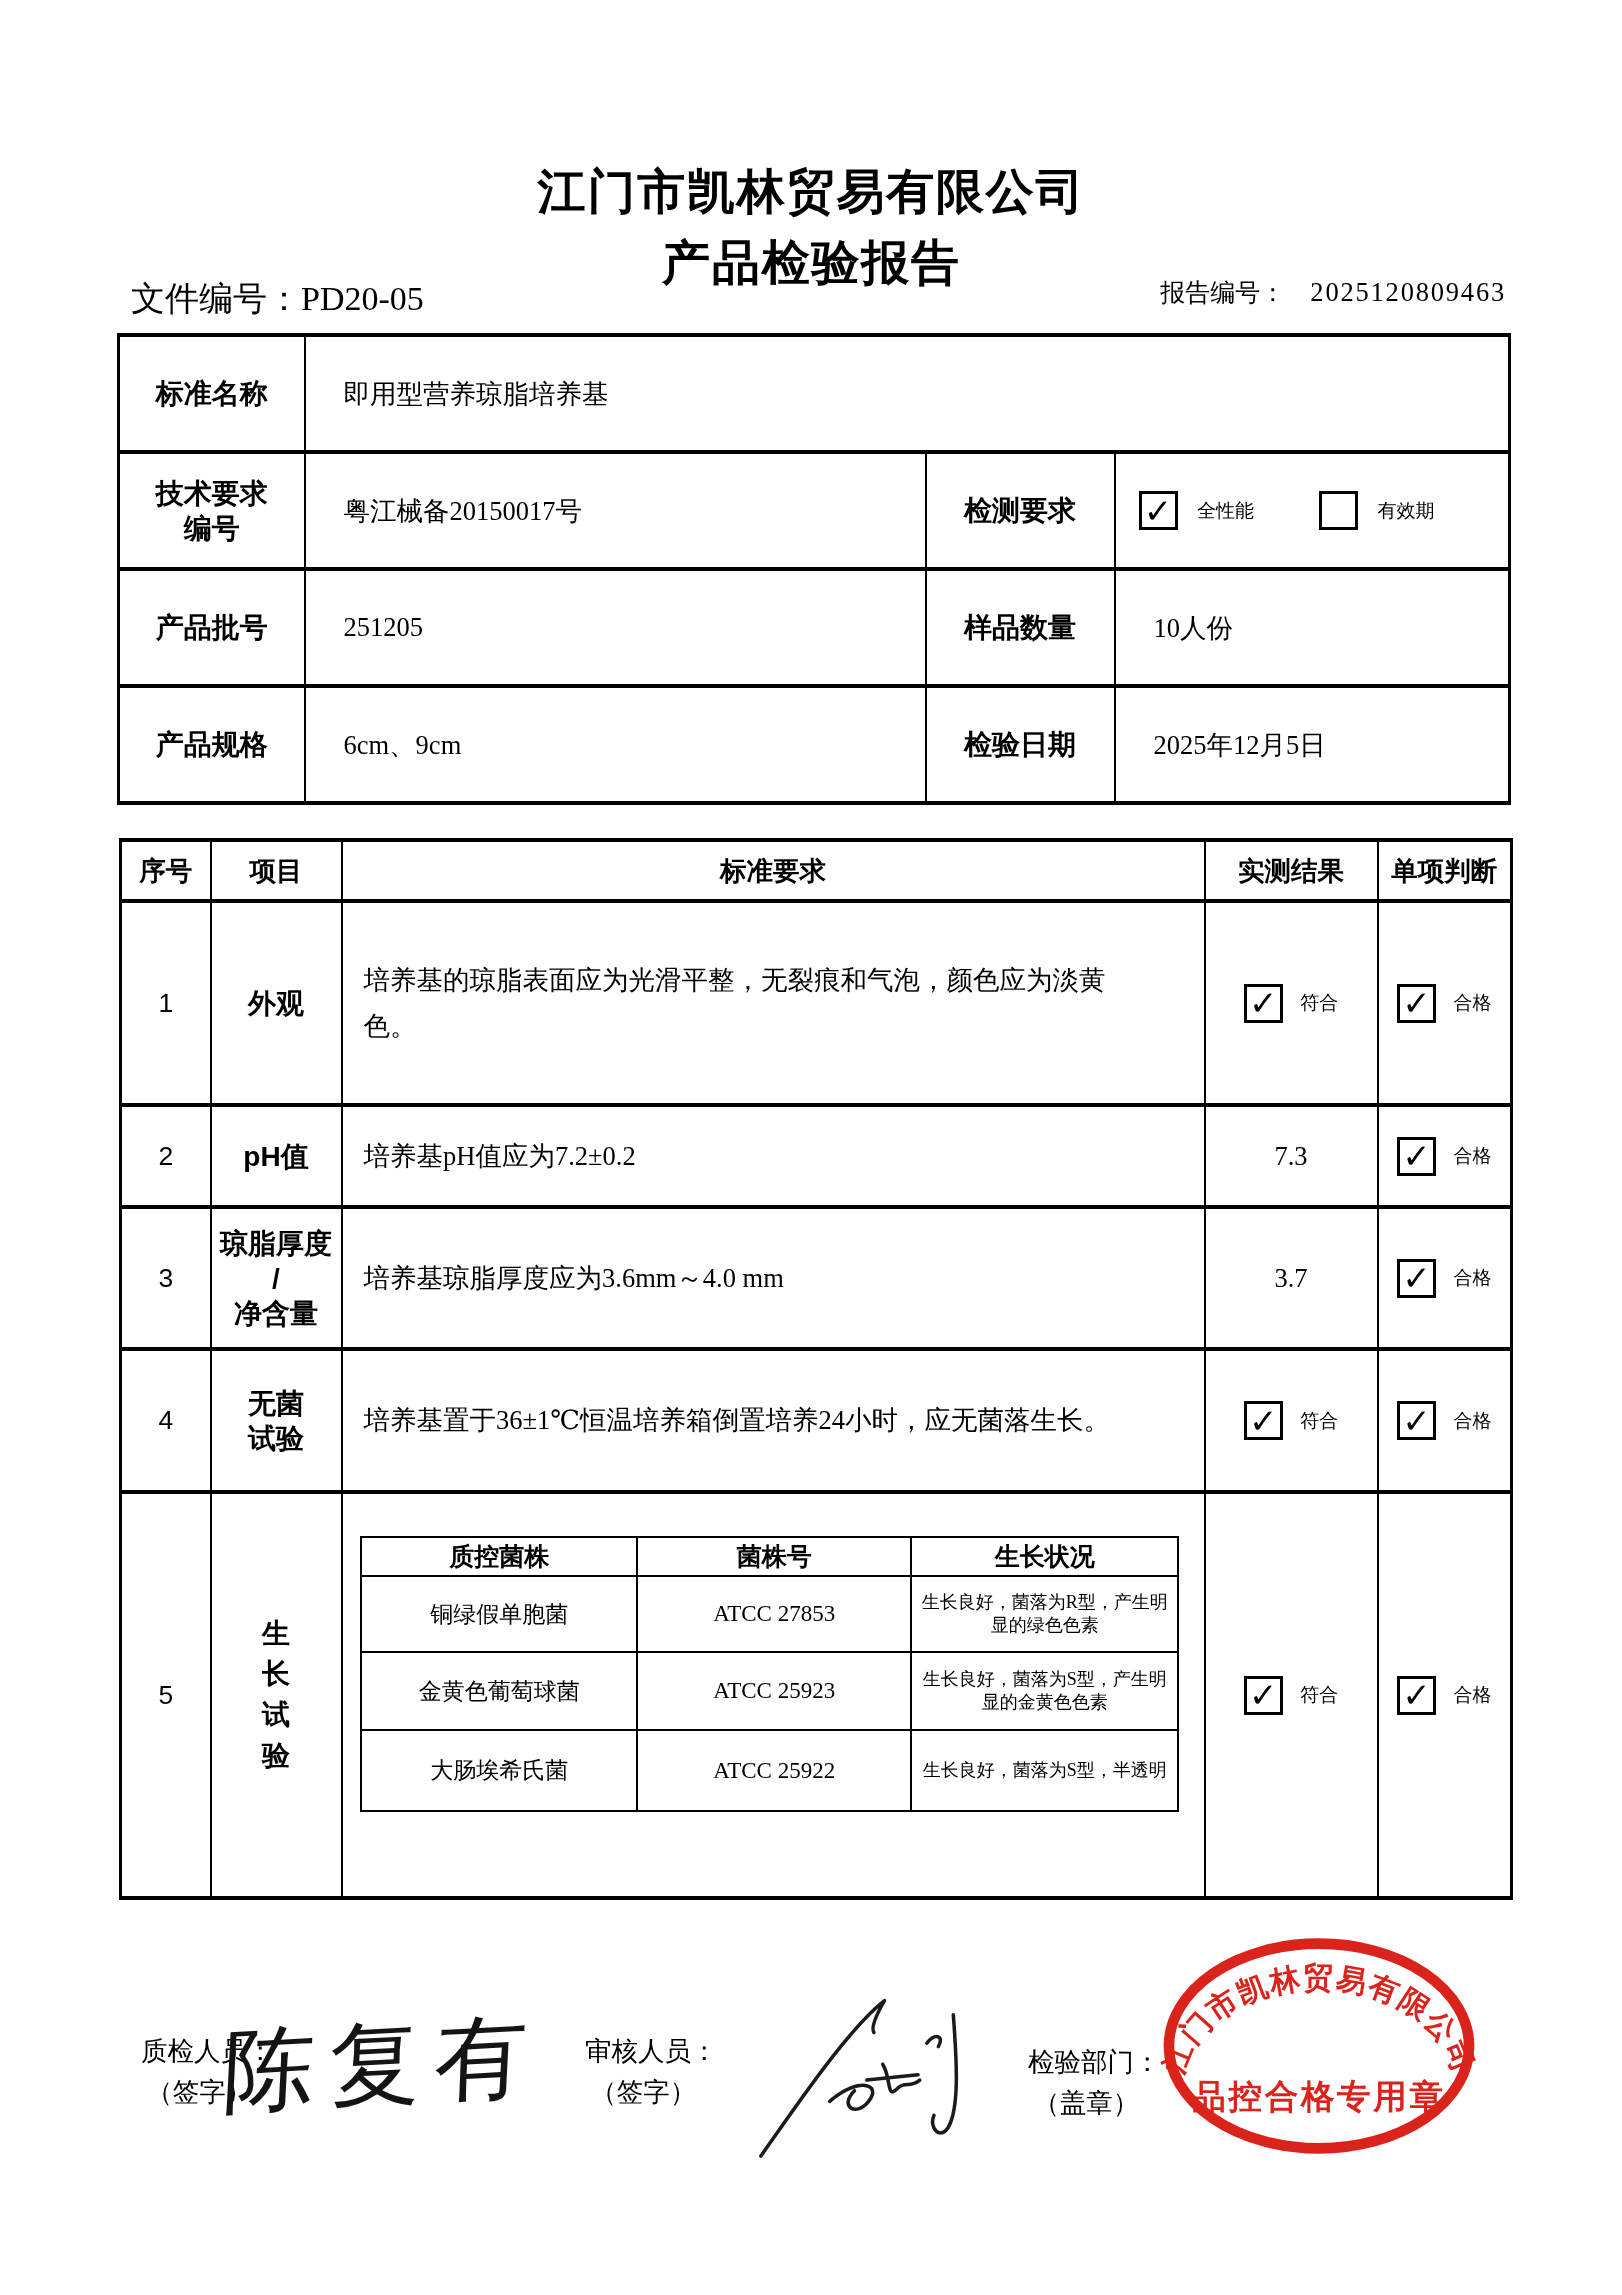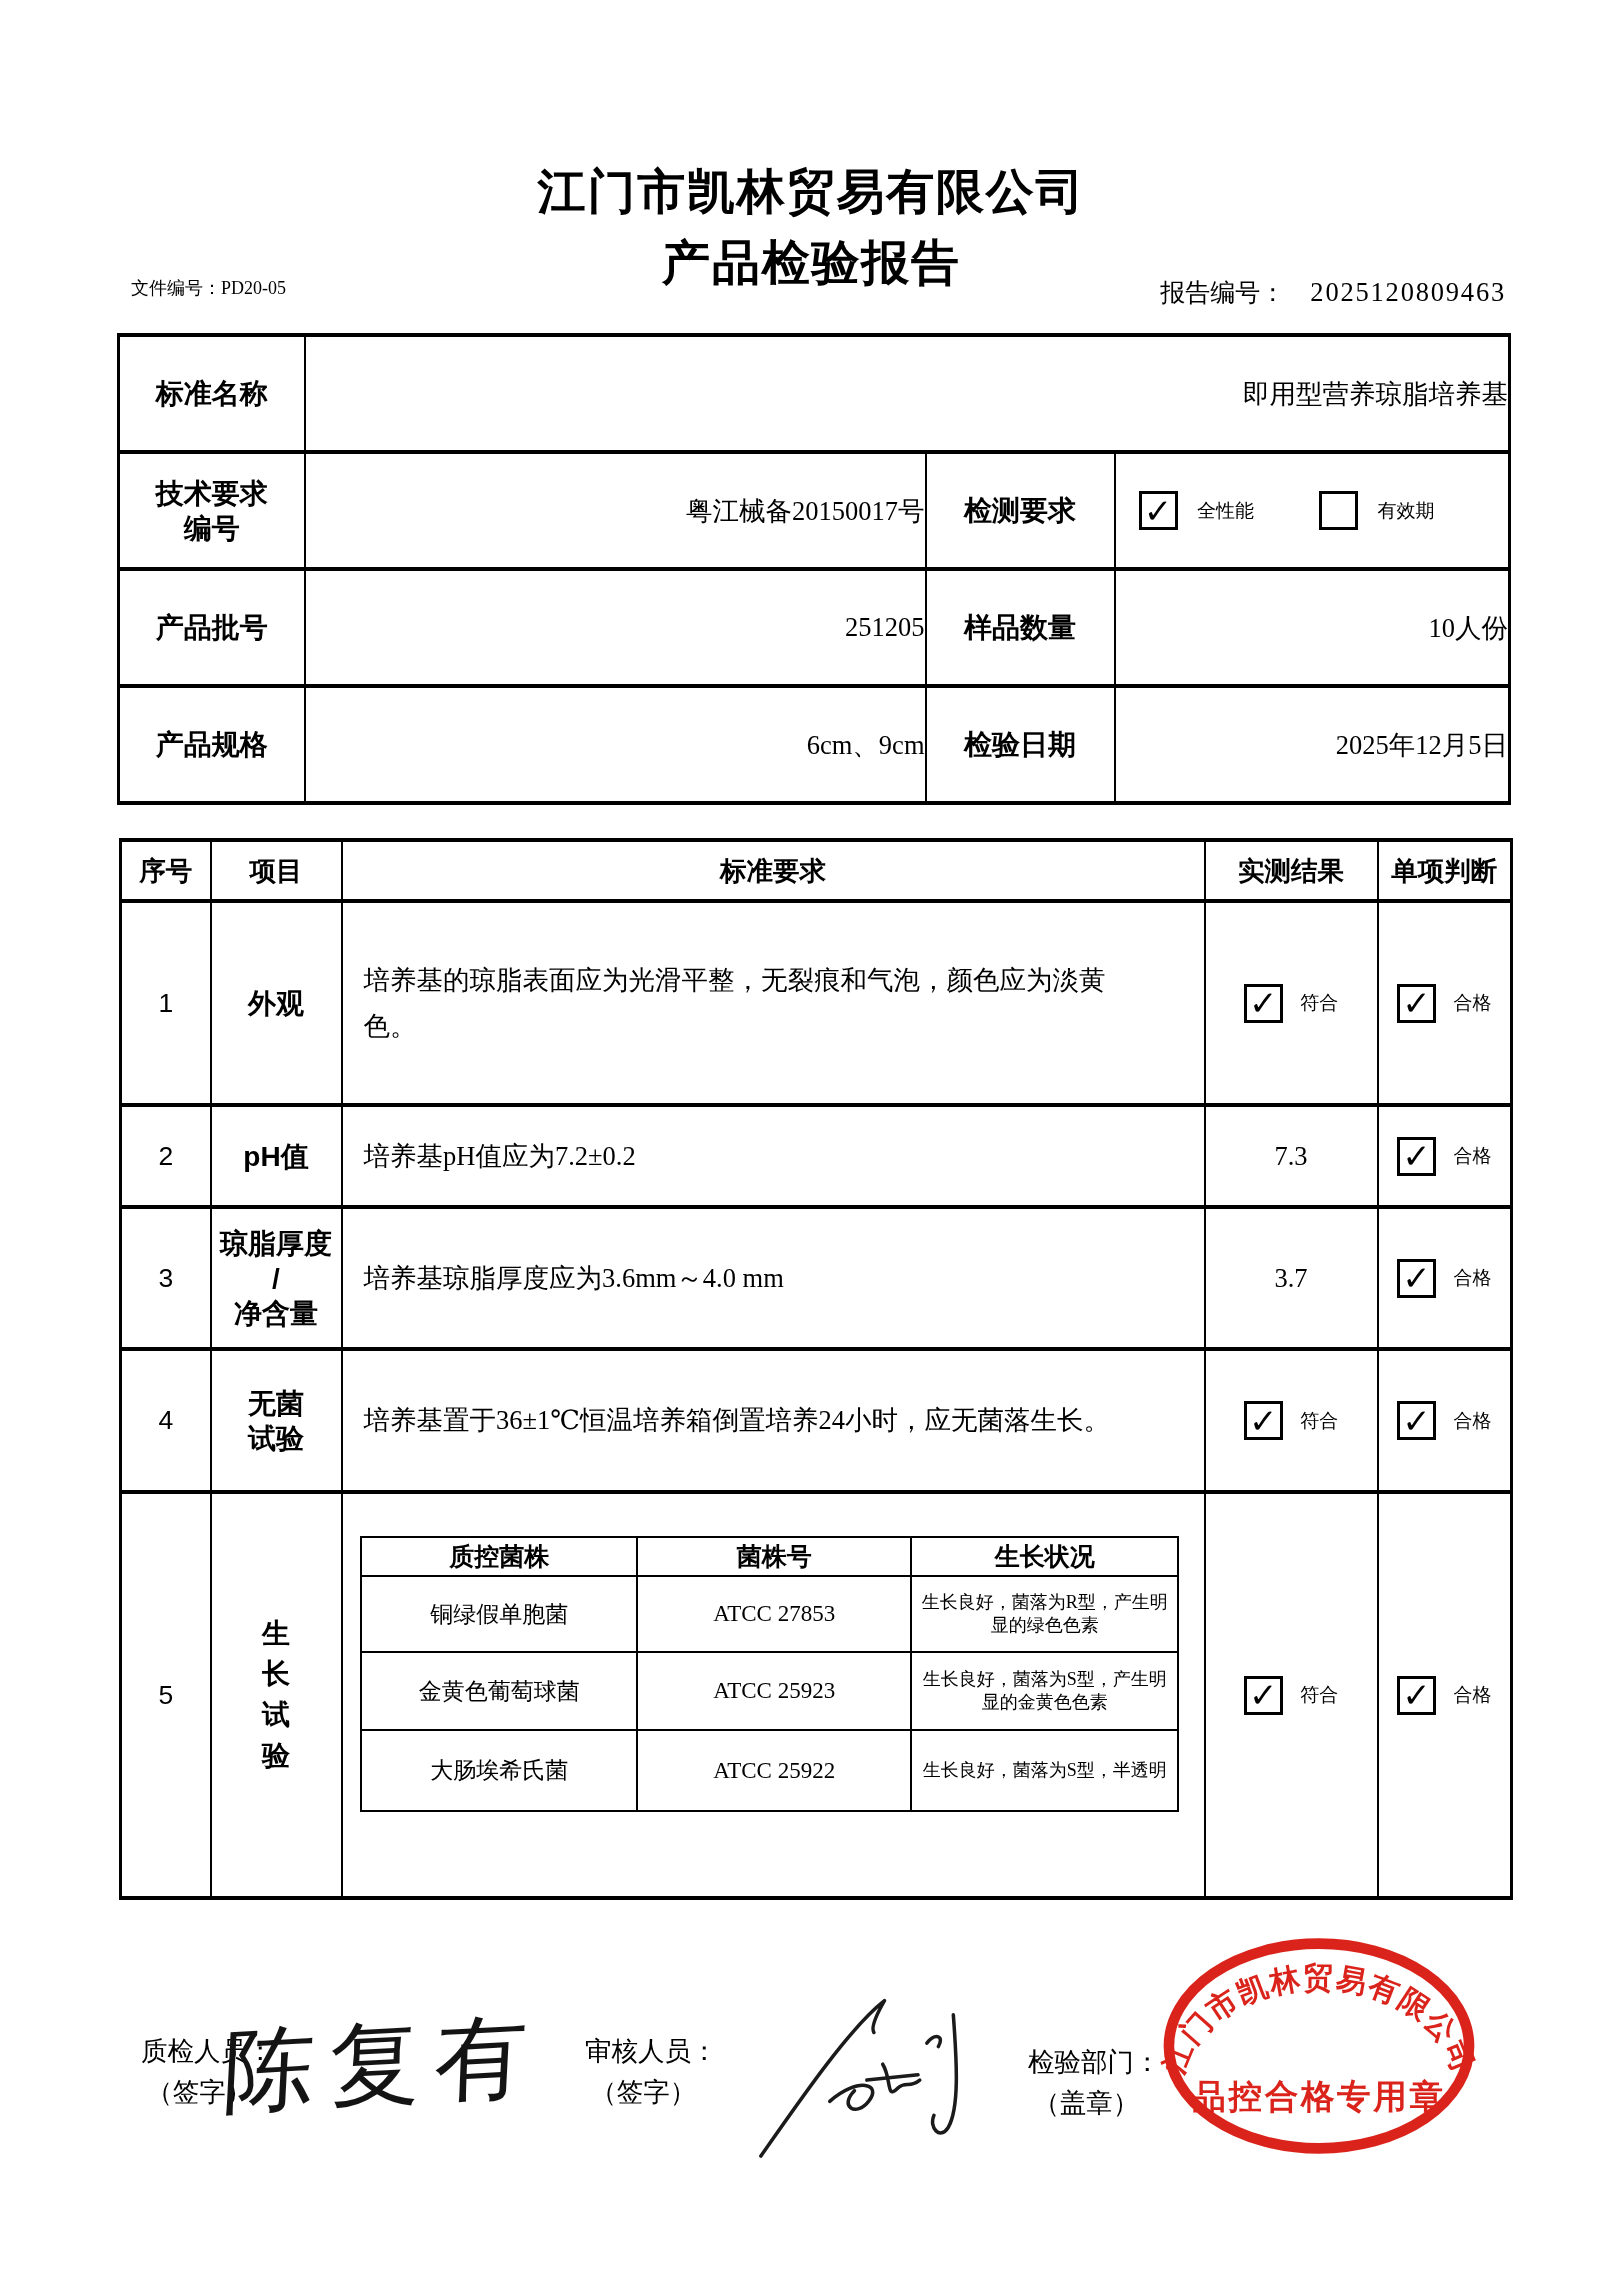--- a/index.html
+++ b/index.html
@@ -9,32 +9,32 @@
     font-family:"Liberation Serif","DejaVu Serif",serif; color:#000;
     overflow:hidden;
   }
   
   .title-block { position:absolute; top:156px; left:0; width:100%; text-align:center; }
   .title-line {
     font-family:"Liberation Serif","DejaVu Serif",serif;
     font-weight:900; font-size:48px; line-height:71px; letter-spacing:1.8px;
   }
   
-  .docline-left  { position:absolute; left:131px;  top:276px; font-size:18px; }
+  .docline-left  { position:absolute; left:131px;  top:276px; font-size:34px; }
   .docline-right { position:absolute; right:117px; top:276px; font-size:25px; }
   .docline-right .val { margin-left:25px; letter-spacing:1.8px; }
   
   table { border-collapse:collapse; table-layout:fixed; }
   td { vertical-align:middle; overflow:hidden; }
   .lbl {
     font-family:"Liberation Sans","DejaVu Sans",sans-serif;
     font-weight:700; font-size:28px; text-align:center; white-space:pre-line; line-height:1.25;
   }
   .val { font-size:26.5px; }
-  .padL { padding-left:21px;text-align:right; }
+  .padL { padding-left:38px; }
   
   .info-table { position:absolute; left:117px; top:333px; width:1391px; border:3.5px solid #000; }
   .info-table td { border:2.7px solid #000;margin-left:20px; }
   .info-table td.hline { border-top-width:4.4px; border-bottom-width:4.4px; }
   
   .cb { display:inline-flex; align-items:center; gap:19.5px; }
   .cb-box {
     width:39px; height:39px; border:3.5px solid #000; background:#fff; flex:0 0 auto;
     display:flex; align-items:center; justify-content:center;
     font-family:"DejaVu Sans",sans-serif; font-weight:700; font-size:34px; line-height:1;

